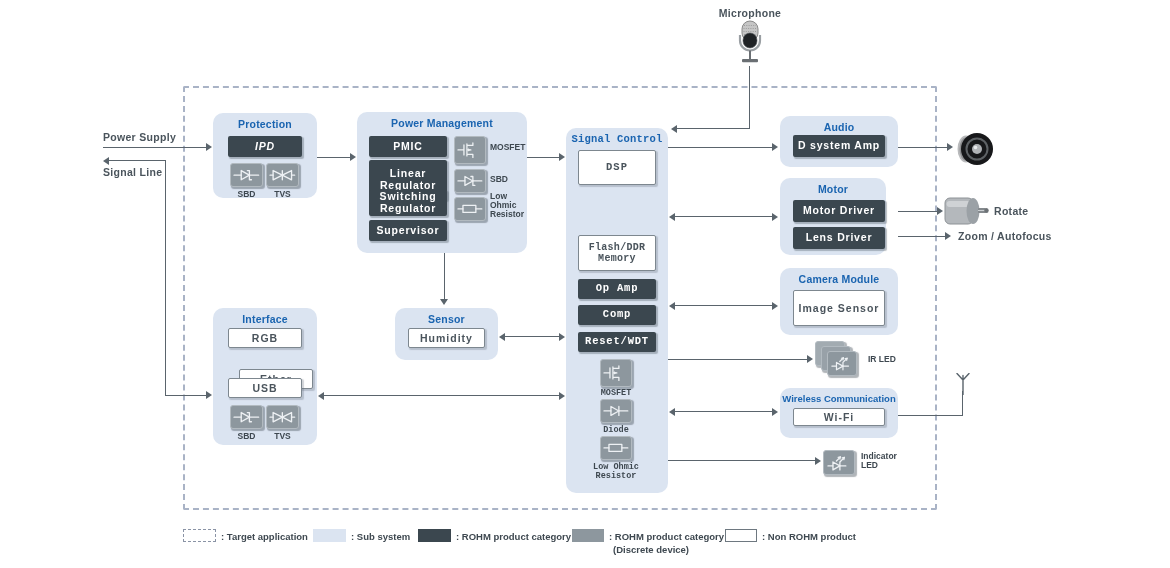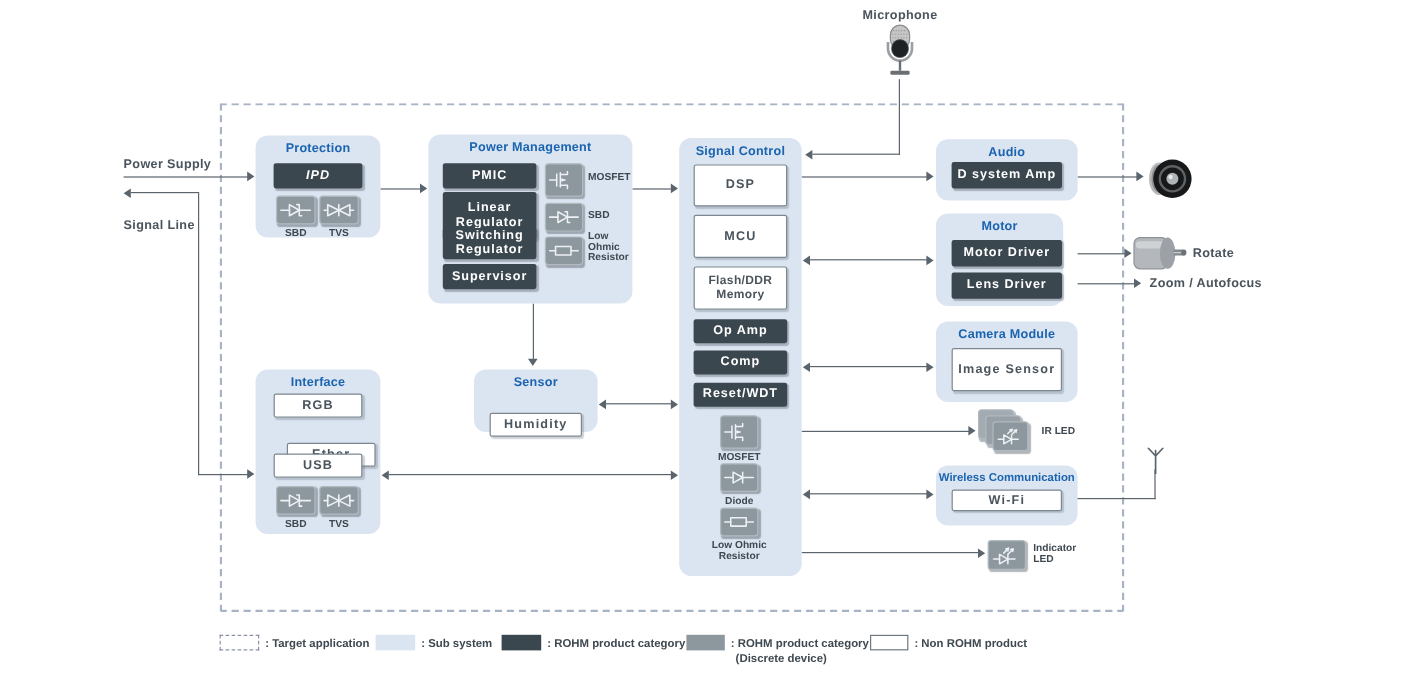--- a/index.html
+++ b/index.html
@@ -64,21 +64,21 @@
   <div class="vline" style="left:749px;top:66px;height:63px;"></div>
   <div class="hline" style="left:677px;top:128px;width:73px;"></div>
   <div class="arr-l" style="left:671px;top:125px;"></div>
 
   <div class="ext-label" style="left:103px;top:131px;">Power Supply</div>
   <div class="hline" style="left:103px;top:147px;width:104px;"></div>
   <div class="arr-r" style="left:206px;top:143px;"></div>
 
   <div class="arr-l" style="left:103px;top:157px;"></div>
   <div class="hline" style="left:109px;top:160px;width:57px;"></div>
-  <div class="ext-label" style="left:103px;top:166px;margin-top:16px;">Signal  Line</div>
+  <div class="ext-label" style="left:103px;top:166px;">Signal  Line</div>
   <div class="vline" style="left:165px;top:161px;height:235px;"></div>
   <div class="hline" style="left:165px;top:395px;width:42px;"></div>
   <div class="arr-r" style="left:206px;top:391px;"></div>
 
   <div class="hline" style="left:317px;top:157px;width:33px;"></div>
   <div class="arr-r" style="left:350px;top:153px;"></div>
 
   <div class="hline" style="left:527px;top:157px;width:32px;"></div>
   <div class="arr-r" style="left:559px;top:153px;"></div>
 
@@ -207,24 +207,23 @@
           <g class="sym">
         <path d="M1 7 H6"></path>
             <rect x="6" y="3.5" width="13" height="7"></rect>
             <path d="M19 7 H25"></path>
       </g>
         </svg>
     </div>
     <div class="tile-label" style="left:133px;top:80px;width:36px;">Low Ohmic Resistor</div>
   </div>
 
-  <div class="subsys" style="left:566px;top:115px;width:102px;height:365px;">
+  <div class="subsys" style="left:566px;top:128px;width:102px;height:365px;font-family:Liberation Mono, monospace;">
     <div class="subsys-title">Signal Control</div>
     <div class="white-btn" style="left:12px;top:22px;width:78px;height:35px;">DSP</div>
-    <div class="white-btn" style="left:12px;top:64px;width:78px;height:36px;">MCU</div>
     <div class="white-btn" style="left:12px;top:107px;width:78px;height:36px;font-size:10px;letter-spacing:.3px;">Flash/DDR Memory</div>
     <div class="dark-btn" style="left:12px;top:151px;width:78px;height:20px;">Op Amp</div>
     <div class="dark-btn" style="left:12px;top:177px;width:78px;height:20px;">Comp</div>
     <div class="dark-btn" style="left:12px;top:204px;width:78px;height:20px;">Reset/WDT</div>
     <div class="tile" style="left:34px;top:231px;width:32px;height:28px;">
       <svg viewBox="0 0 26 16">
           <g class="sym">
         <path d="M1 8 H7 M7 3 V13 M10 2 V14 M10 3.5 H16 V1 M10 12.5 H16 V15.5 M10 8 H14"></path>
         <path d="M14 8 l-3 -1.7 v3.4 z" fill="#eef1f4" stroke="none"></path>
       </g>
@@ -327,21 +326,21 @@
             <path d="M13 2.5 V11.5 M22 7 H25"></path>
       </g>
         </svg>
     </div>
     <div class="tile-label" style="left:17px;top:124px;width:33px;text-align:center;">SBD</div>
     <div class="tile-label" style="left:53px;top:124px;width:33px;text-align:center;">TVS</div>
   </div>
 
   <div class="subsys" style="left:395px;top:308px;width:103px;height:52px;">
     <div class="subsys-title">Sensor</div>
-    <div class="white-btn" style="left:13px;top:20px;width:77px;height:20px;margin-top:16px;">Humidity</div>
+    <div class="white-btn" style="left:13px;top:20px;width:77px;height:20px;">Humidity</div>
   </div>
 
   <div class="legend-swatch" style="left:183px;top:529px;border:1.5px dashed #8a93a5;background:#fff;"></div>
   <div class="legend-label" style="left:221px;top:531px;">: Target application</div>
 
   <div class="legend-swatch" style="left:313px;top:529px;background:var(--subsystem-bg);"></div>
   <div class="legend-label" style="left:351px;top:531px;">: Sub system</div>
 
   <div class="legend-swatch" style="left:418px;top:529px;background:var(--rohm-dark);"></div>
   <div class="legend-label" style="left:456px;top:531px;">: ROHM product category</div>

